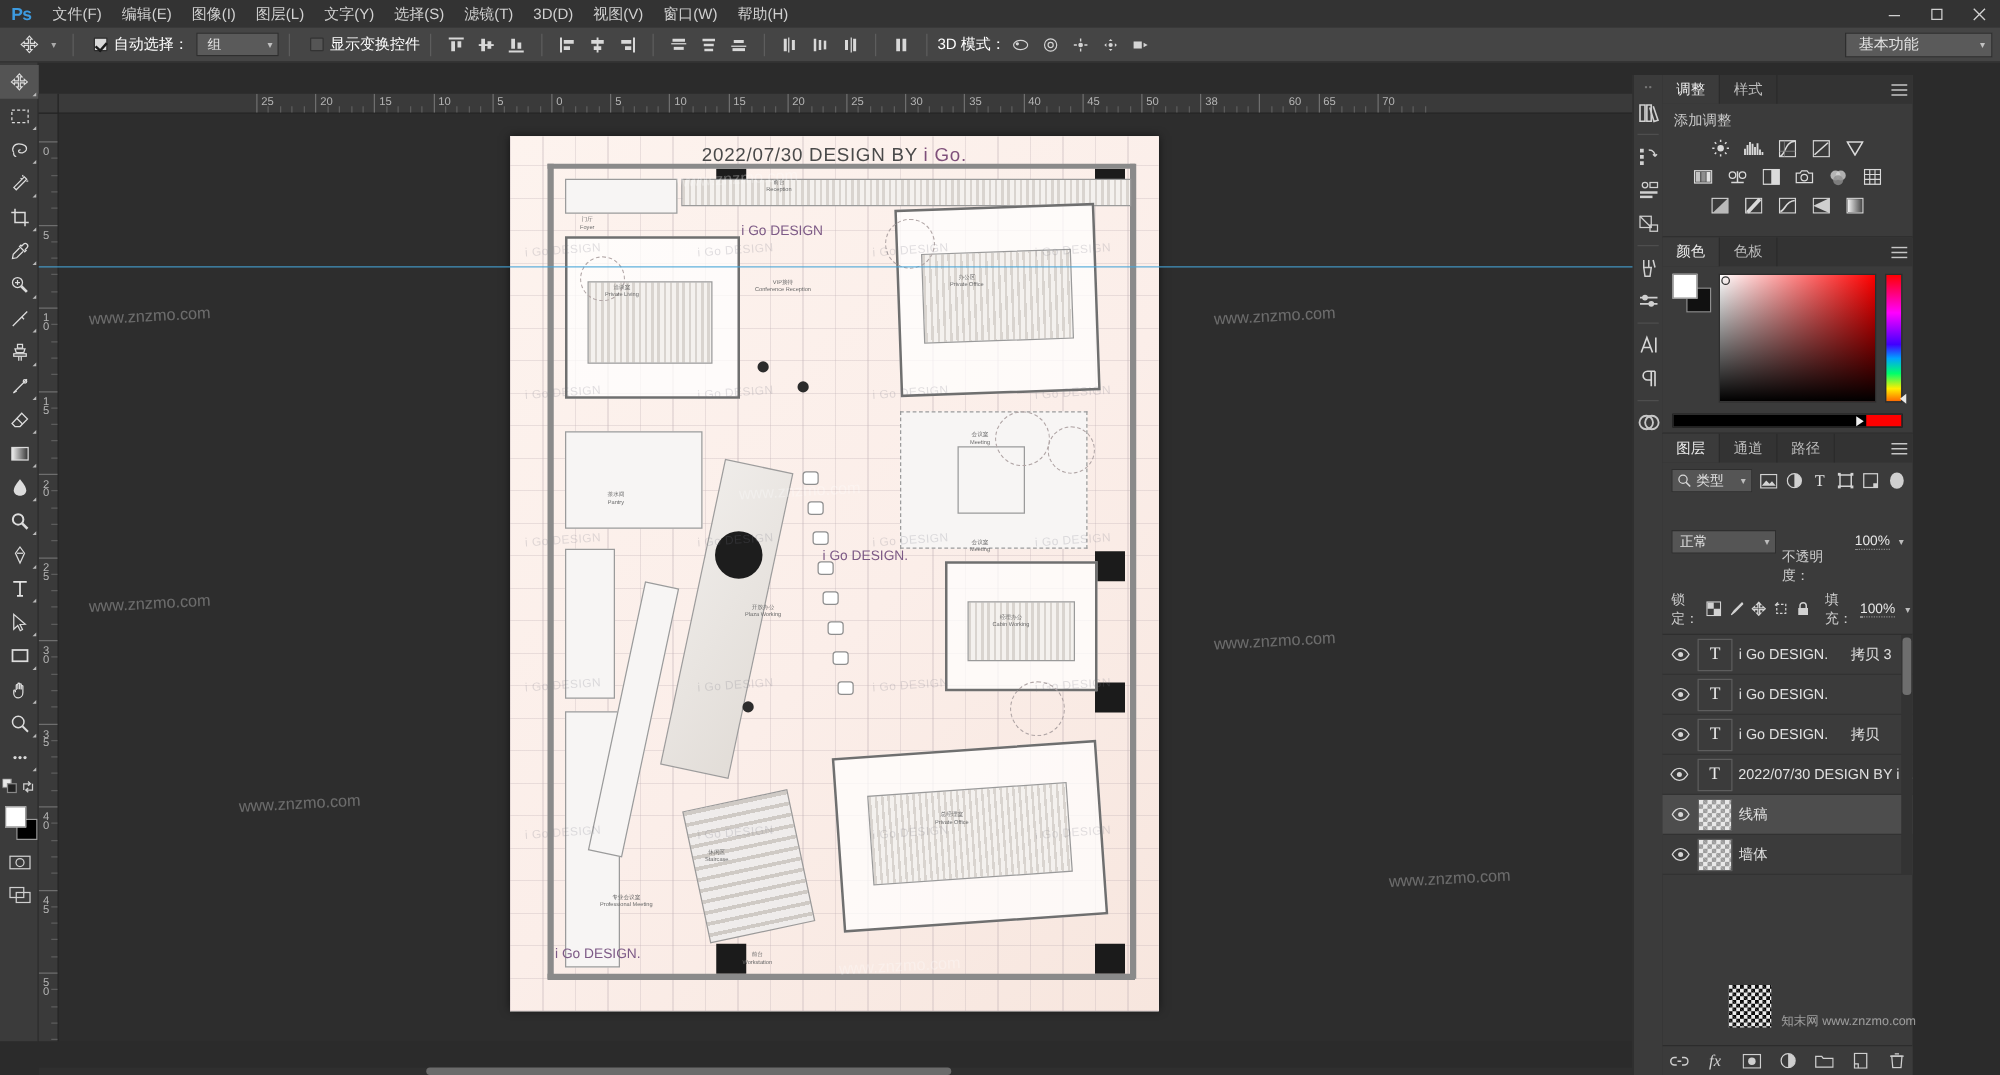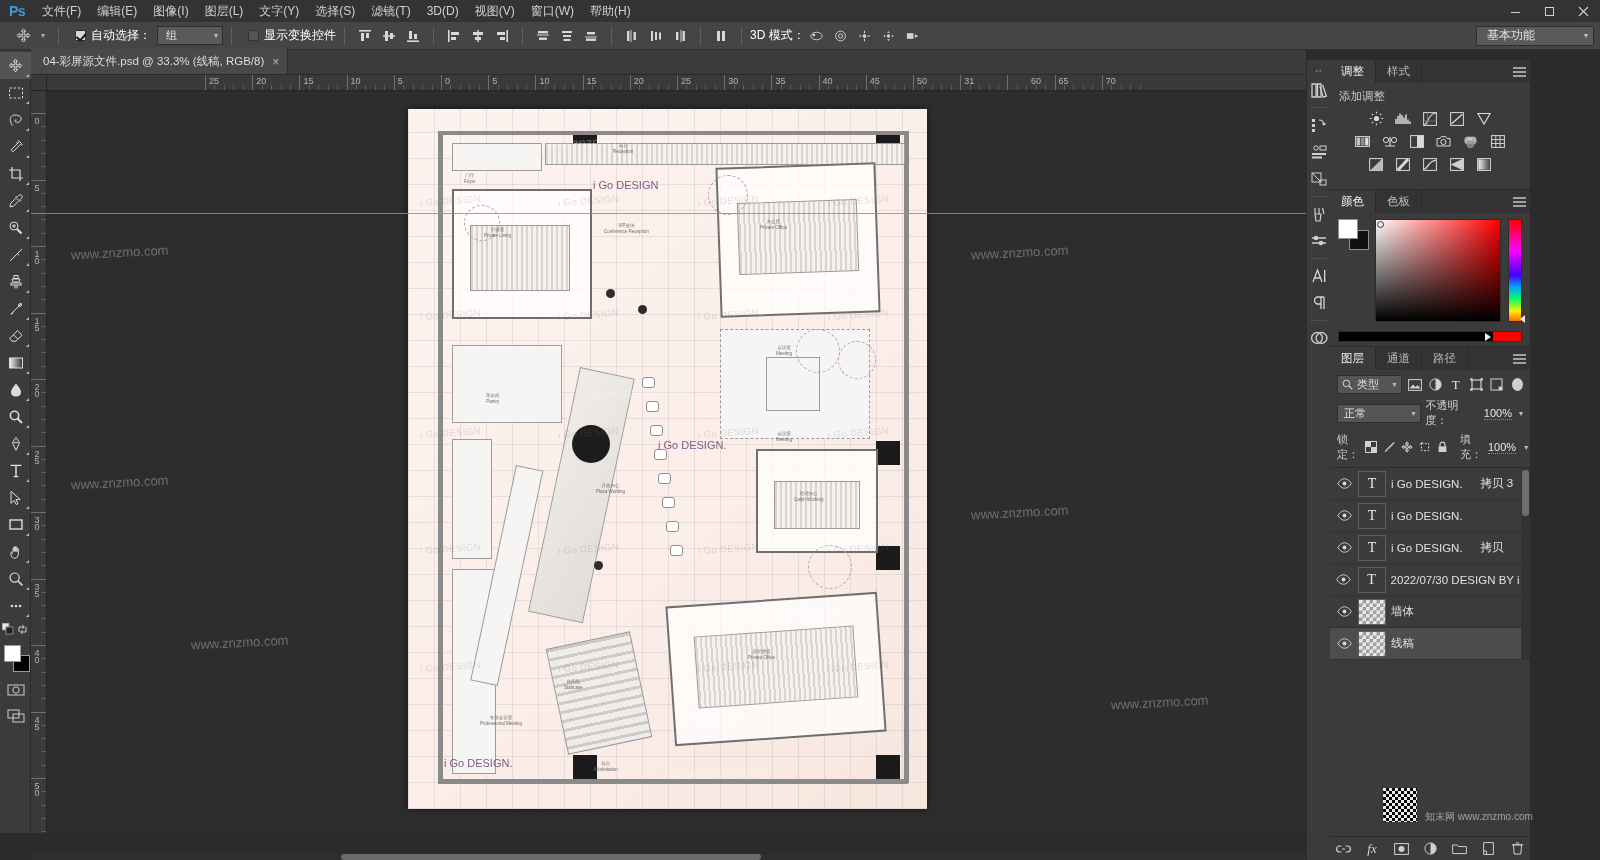--- a/index.html
+++ b/index.html
@@ -225,21 +225,21 @@
     display:flex; align-items:center; gap:4px; padding:0 4px; color:#e0e0e0; font-size:11px;
   }
   .lyr-type .cv{ margin-left:auto; font-size:8px; color:#bdbdbd; }
   .fico{ width:17px;height:18px; display:flex;align-items:center;justify-content:center; color:#d2d2d2;}
   .toggle-pill{ margin-left:2px; width:13px;height:13px;border-radius:50%; background:#cfcfcf;}
   .lyr-mode{ display:flex; align-items:center; gap:5px; padding:0 7px 4px; }
   .mode-sel{
     background:#555;border:1px solid #2e2e2e;height:19px;width:86px;display:flex;align-items:center;
     justify-content:space-between;padding:0 4px 0 6px;color:#e3e3e3;font-size:11px;
   }
-  .op-lbl{ font-size:11px;color:#cfcfcf; }
+  .op-lbl{ font-size:11px;color:#cfcfcf;margin-top:40px; }
   .op-val{ font-size:11px;color:#e8e8e8; border-bottom:1px dotted #8a8a8a; }
   .lyr-lock{ display:flex; align-items:center; gap:6px; padding:0 7px 5px; font-size:11px; color:#cfcfcf;}
   .lk-ico{ width:14px;height:15px;display:flex;align-items:center;justify-content:center;color:#d2d2d2;}
   .lyr-list{ position:relative; border-top:1px solid #2e2e2e; }
   .lrow{
     height:32px; display:flex; align-items:center; gap:0;
     border-bottom:1px solid #323232; background:#3b3b3b; padding-left:2px;
   }
   .lrow.sel{ background:#4d4d4d; }
   .l-eye{ width:24px;height:32px;display:flex;align-items:center;justify-content:center;color:#d6d6d6;}
@@ -631,26 +631,20 @@
         </svg>
     </div>
     <div class="tool-foot">
       <svg width="18" height="14" viewBox="0 0 18 14">
           <rect x="1" y="1" width="11" height="8" fill="none" stroke="#cfcfcf"></rect>
           <rect x="6" y="5" width="11" height="8" fill="none" stroke="#cfcfcf"></rect>
         </svg>
     </div>
   </div>
 
-  <div class="tabstrip">
-    <div class="doctab">
-      <span>04-彩屏源文件.psd @ 33.3% (线稿, RGB/8)</span>
-      <span class="x">×</span>
-    </div>
-  </div>
 
   <div class="canvasarea">
     <div class="rcorner"></div>
 
     <div class="ruler-h" id="rulerH">
         <div class="tickmaj" style="left: 174px;"></div>
         <div class="tlab" style="left: 176px;">25</div>
         <div class="tickmin" style="left: 183.44px;"></div>
         <div class="tickmin" style="left: 192.88px;"></div>
         <div class="tickmin" style="left: 202.32px;"></div>
@@ -739,21 +733,21 @@
         <div class="tickmin" style="left: 853.68px;"></div>
         <div class="tickmin" style="left: 863.12px;"></div>
         <div class="tickmin" style="left: 872.56px;"></div>
         <div class="tickmaj" style="left: 882px;"></div>
         <div class="tlab" style="left: 884px;">50</div>
         <div class="tickmin" style="left: 891.44px;"></div>
         <div class="tickmin" style="left: 900.88px;"></div>
         <div class="tickmin" style="left: 910.32px;"></div>
         <div class="tickmin" style="left: 919.76px;"></div>
         <div class="tickmaj" style="left: 929.2px;"></div>
-        <div class="tlab" style="left: 931.2px;">31</div>
+        <div class="tlab" style="left: 931.2px;">38</div>
         <div class="tickmin" style="left: 938.64px;"></div>
         <div class="tickmin" style="left: 948.08px;"></div>
         <div class="tickmin" style="left: 957.52px;"></div>
         <div class="tickmin" style="left: 966.96px;"></div>
         <div class="tickmaj" style="left: 976.4px;"></div>
         <div class="tlab" style="left: 998px;">60</div>
         <div class="tickmin" style="left: 985.84px;"></div>
         <div class="tickmin" style="left: 995.28px;"></div>
         <div class="tickmin" style="left: 1004.72px;"></div>
         <div class="tickmin" style="left: 1014.16px;"></div>
@@ -837,20 +831,23 @@
         <div class="vtickmin" style="top: 713.6px;"></div>
         <div class="vtickmin" style="top: 726.9px;"></div>
         <div class="vtickmin" style="top: 740.2px;"></div>
       </div>
     <div class="guide-h" style="top:138px;"></div>
 
     <div class="doc-window">
       <div class="artboard">
         <div class="plan-bg"></div>
 
+        <div class="plan-title">
+          <span>2022/07/30 DESIGN BY </span><span class="brand">i Go.</span>
+        </div>
 
         <div class="corner-blk" style="left:468px;top:26px;"></div>
         <div class="corner-blk" style="left:468px;top:332px;"></div>
         <div class="corner-blk" style="left:468px;top:437px;"></div>
         <div class="corner-blk" style="left:468px;top:646px;"></div>
         <div class="corner-blk" style="left:165px;top:646px;"></div>
         <div class="corner-blk" style="left:165px;top:26px;"></div>
 
         <div class="wall" style="left:30px;top:22px;width:5px;height:652px;"></div>
         <div class="wall" style="left:30px;top:670px;width:470px;height:5px;"></div>
@@ -1324,39 +1321,39 @@
           <div class="lrow">
             <div class="l-eye">
               <svg width="15" height="11" viewBox="0 0 15 11">
                 <path d="M.8 5.5 C3 1.6 6 .8 7.5 .8 C9 .8 12 1.6 14.2 5.5 C12 9.4 9 10.2 7.5 10.2 C6 10.2 3 9.4 .8 5.5 Z" fill="none" stroke="#d6d6d6"></path>
                 <circle cx="7.5" cy="5.5" r="2" fill="#d6d6d6"></circle>
               </svg>
             </div>
             <div class="l-thumb">T</div>
             <span class="l-name">2022/07/30 DESIGN BY i ...</span>
           </div>
+          <div class="lrow sel">
+            <div class="l-eye">
+              <svg width="15" height="11" viewBox="0 0 15 11">
+                <path d="M.8 5.5 C3 1.6 6 .8 7.5 .8 C9 .8 12 1.6 14.2 5.5 C12 9.4 9 10.2 7.5 10.2 C6 10.2 3 9.4 .8 5.5 Z" fill="none" stroke="#d6d6d6"></path>
+                <circle cx="7.5" cy="5.5" r="2" fill="#d6d6d6"></circle>
+              </svg>
+            </div>
+            <div class="l-thumb checker"></div>
+            <span class="l-name">线稿</span>
+          </div>
           <div class="lrow">
             <div class="l-eye">
               <svg width="15" height="11" viewBox="0 0 15 11">
                 <path d="M.8 5.5 C3 1.6 6 .8 7.5 .8 C9 .8 12 1.6 14.2 5.5 C12 9.4 9 10.2 7.5 10.2 C6 10.2 3 9.4 .8 5.5 Z" fill="none" stroke="#d6d6d6"></path>
                 <circle cx="7.5" cy="5.5" r="2" fill="#d6d6d6"></circle>
               </svg>
             </div>
             <div class="l-thumb checker"></div>
             <span class="l-name">墙体</span>
-          </div>
-          <div class="lrow sel">
-            <div class="l-eye">
-              <svg width="15" height="11" viewBox="0 0 15 11">
-                <path d="M.8 5.5 C3 1.6 6 .8 7.5 .8 C9 .8 12 1.6 14.2 5.5 C12 9.4 9 10.2 7.5 10.2 C6 10.2 3 9.4 .8 5.5 Z" fill="none" stroke="#d6d6d6"></path>
-                <circle cx="7.5" cy="5.5" r="2" fill="#d6d6d6"></circle>
-              </svg>
-            </div>
-            <div class="l-thumb checker"></div>
-            <span class="l-name">线稿</span>
           </div>
           <div class="lyr-scroll">
             <i></i>
           </div>
       </div>
     </div>
   </div>
 
   <div class="lyr-foot" style="left:1330px;bottom:0;">
     <span class="lf-ico">

